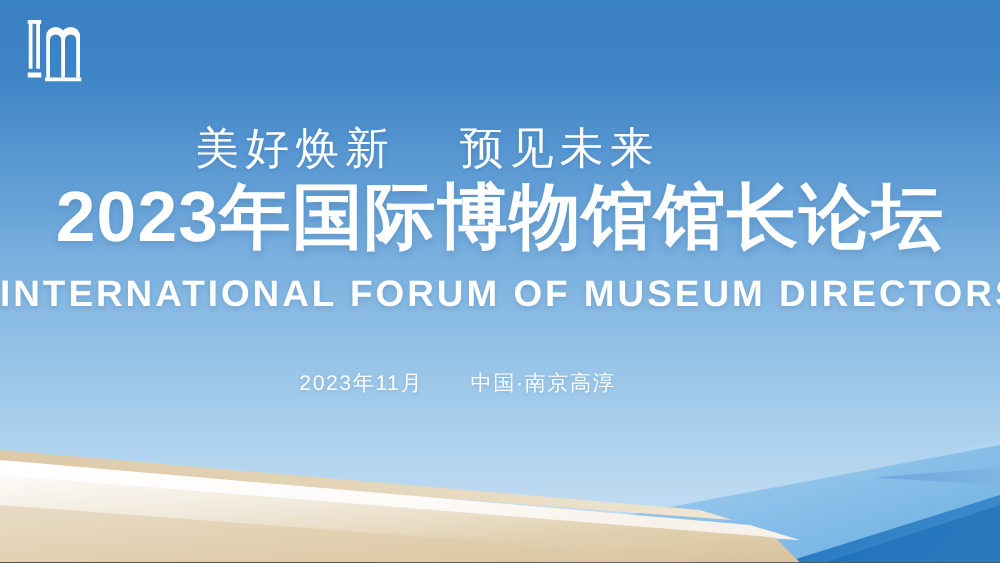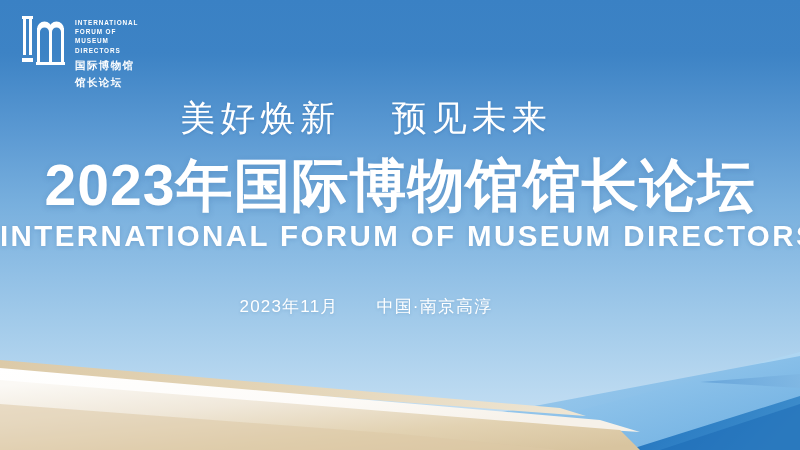--- a/index.html
+++ b/index.html
@@ -80,27 +80,26 @@
   .slogan {
     position: absolute;
     top: 95px;
     width: 684px;
     color: #ffffff;
     font-size: 35px;
     letter-spacing: 5px;
     font-weight: 400;
     white-space: nowrap;
     text-shadow: 0 1px 3px rgba(30,80,140,0.25);
-    margin-left: 24px;
   }
   .slogan .gap { display: inline-block; width: 22px; }
 
   .title-cn {
     position: absolute;
-    top: 148px;
+    top: 136px;
     width: 800px;
     color: #ffffff;
     font-size: 57px;
     font-weight: 700;
     letter-spacing: 1px;
     white-space: nowrap;
     text-shadow: 0 2px 6px rgba(30,80,140,0.22);
   }
 
   .title-en {
@@ -196,28 +195,20 @@
       <rect x="0" y="0" width="11" height="3" fill="#ffffff"></rect>
       <rect x="0" y="42" width="11" height="4" fill="#ffffff"></rect>
 
       <rect x="15" y="12" width="3" height="34" fill="#ffffff"></rect>
       <rect x="27" y="12" width="3" height="34" fill="#ffffff"></rect>
       <rect x="39" y="12" width="3" height="34" fill="#ffffff"></rect>
       <path d="M15 13 a6.5 6.5 0 0 1 15 0 v3 h-3 a4 4 0 0 0 -9 0 v-3 z" fill="#ffffff"></path>
       <path d="M27 13 a6.5 6.5 0 0 1 15 0 v3 h-3 a4 4 0 0 0 -9 0 v-3 z" fill="#ffffff"></path>
       <rect x="14" y="46" width="29" height="3" fill="#ffffff"></rect>
     </svg>
-    <div class="logo-text">
-      <div class="logo-en">INTERNATIONAL</div>
-      <div class="logo-en">FORUM OF</div>
-      <div class="logo-en">MUSEUM</div>
-      <div class="logo-en">DIRECTORS</div>
-      <div class="logo-cn">国际博物馆</div>
-      <div class="logo-cn">馆长论坛</div>
-    </div>
   </div>
 
   <div class="content">
     <div class="slogan">
       <span>美好焕新</span>
       <span class="gap"></span>
       <span>预见未来</span>
     </div>
 
     <div class="title-cn">2023年国际博物馆馆长论坛</div>

